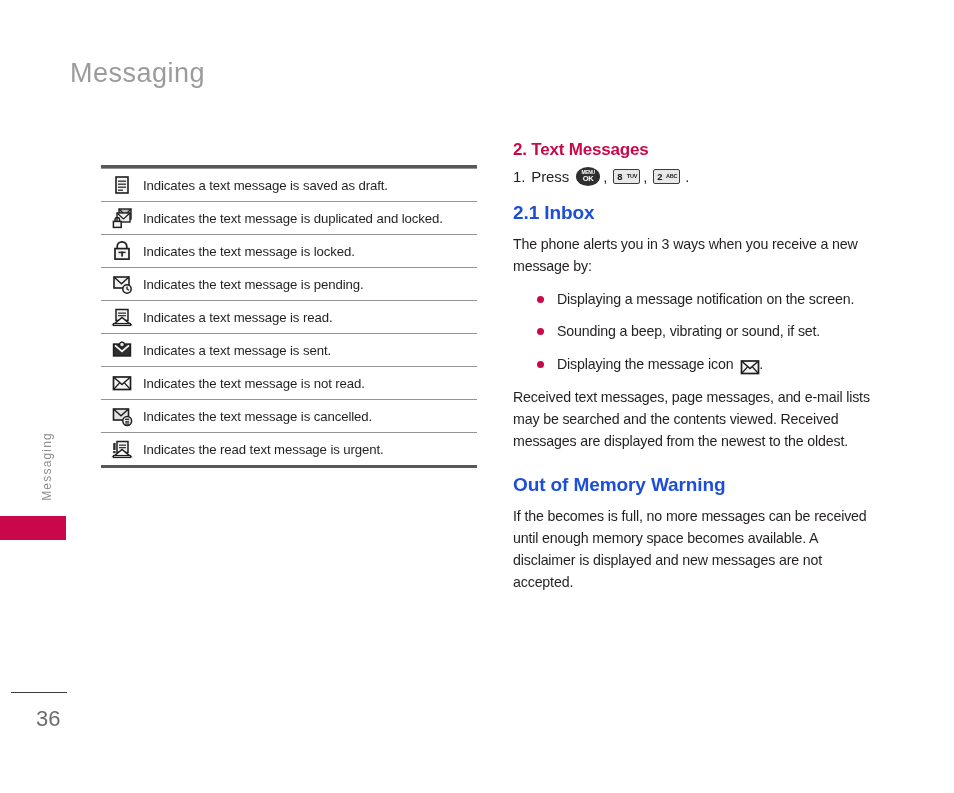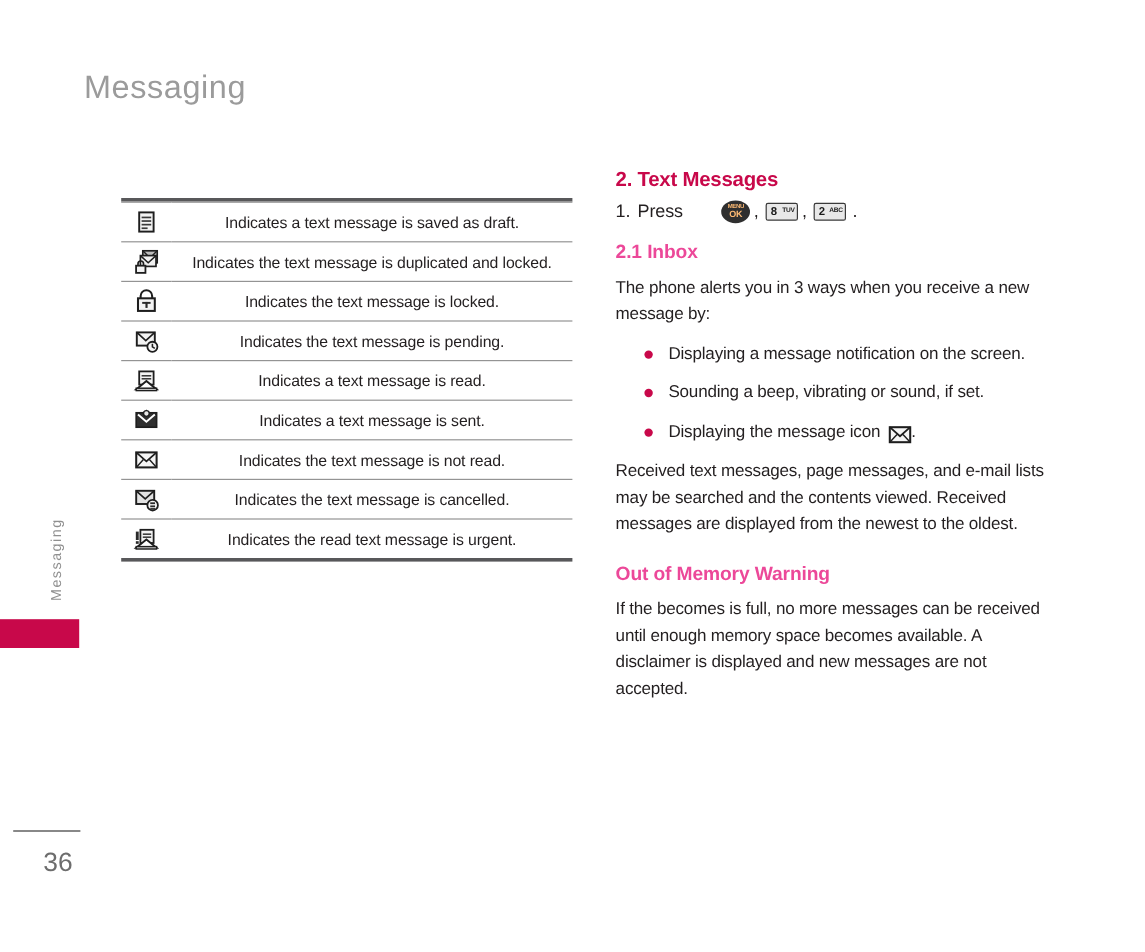--- a/index.html
+++ b/index.html
@@ -84,21 +84,20 @@
     letter-spacing: -0.1px;
     padding: 7px 0 6px 4px;
     color: #231f20;
   }
   .icon-table {
     border-collapse: collapse;
     width: 100%;
   }
   .icon-table tr {
     border-top: 1px solid #949494;
-    text-align: center;
   }
   .icon-table tr:first-child {
     border-top: 1px solid #949494;
   }
   .icon-table td {
     padding: 0;
     vertical-align: middle;
     height: 32px;
   }
   .icon-cell {
@@ -148,23 +147,23 @@
     display: flex;
     align-items: center;
     gap: 0px;
   }
   .step-num { margin-right: 6px; }
   .step-word { margin-right: 7px; }
   .comma { margin: 0 6px 0 3px; }
   .period { margin-left: 5px; }
 
   .h-sub {
-    font-size: 16px;
-    font-weight: bold;
-    color: #ec4899;
+    font-size: 19px;
+    font-weight: bold;
+    color: #1d4ed8;
     letter-spacing: -0.1px;
     margin: 0 0 9px 0;
   }
   .h-sub.spaced { margin-top: 22px; }
   .para {
     font-size: 14.2px;
     line-height: 1.55;
     color: #231f20;
     letter-spacing: -0.15px;
     margin: 0 0 12px 0;
@@ -202,25 +201,24 @@
   }
   .inline-icon svg { display: block; }
 
   
   .key-round {
     display: inline-block;
     width: 24px;
     height: 19px;
     border-radius: 50%;
     background: #2f2f2f;
-    color: #fdba74;
+    color: #ffffff;
     vertical-align: -4px;
     position: relative;
     overflow: hidden;
-    margin-left: 25px;
   }
   .key-round .k1 {
     position: absolute;
     top: 2px; left: 0; right: 0;
     text-align: center;
     font-size: 5px;
     font-weight: bold;
     letter-spacing: -0.3px;
     line-height: 6px;
   }

